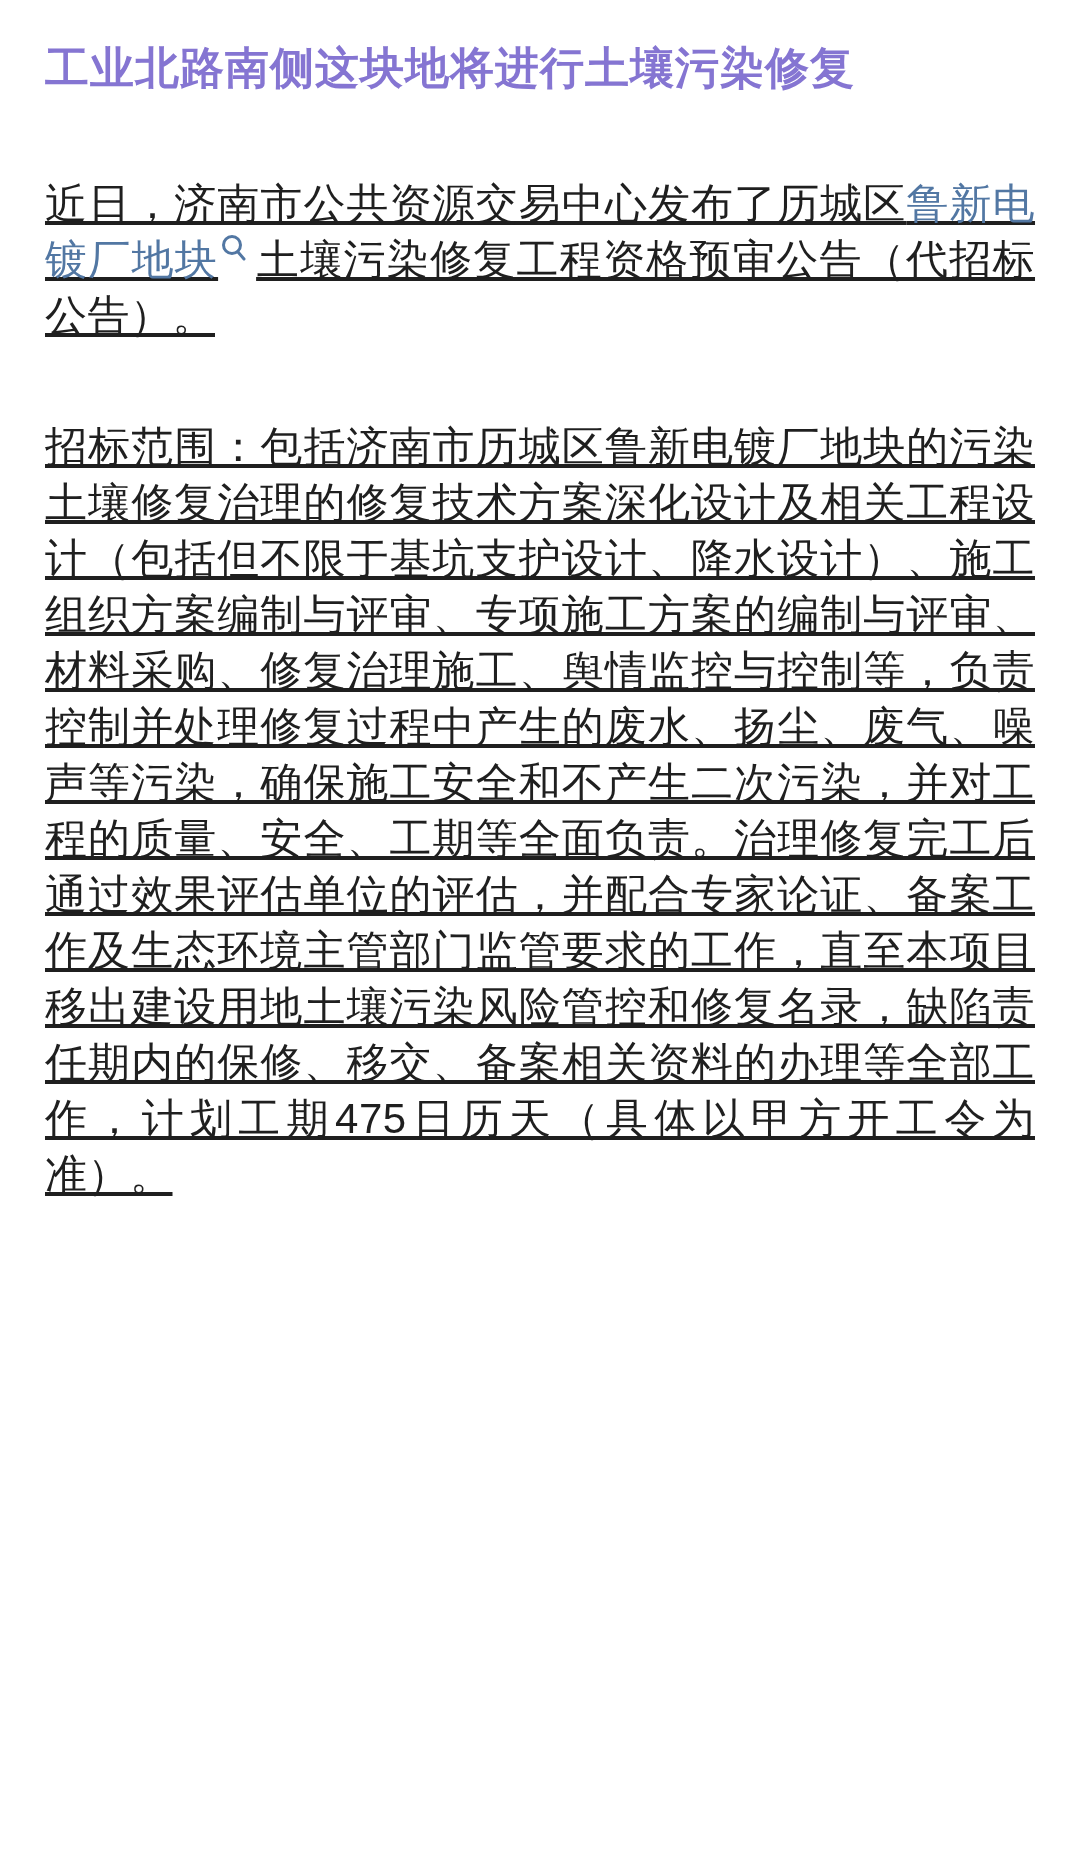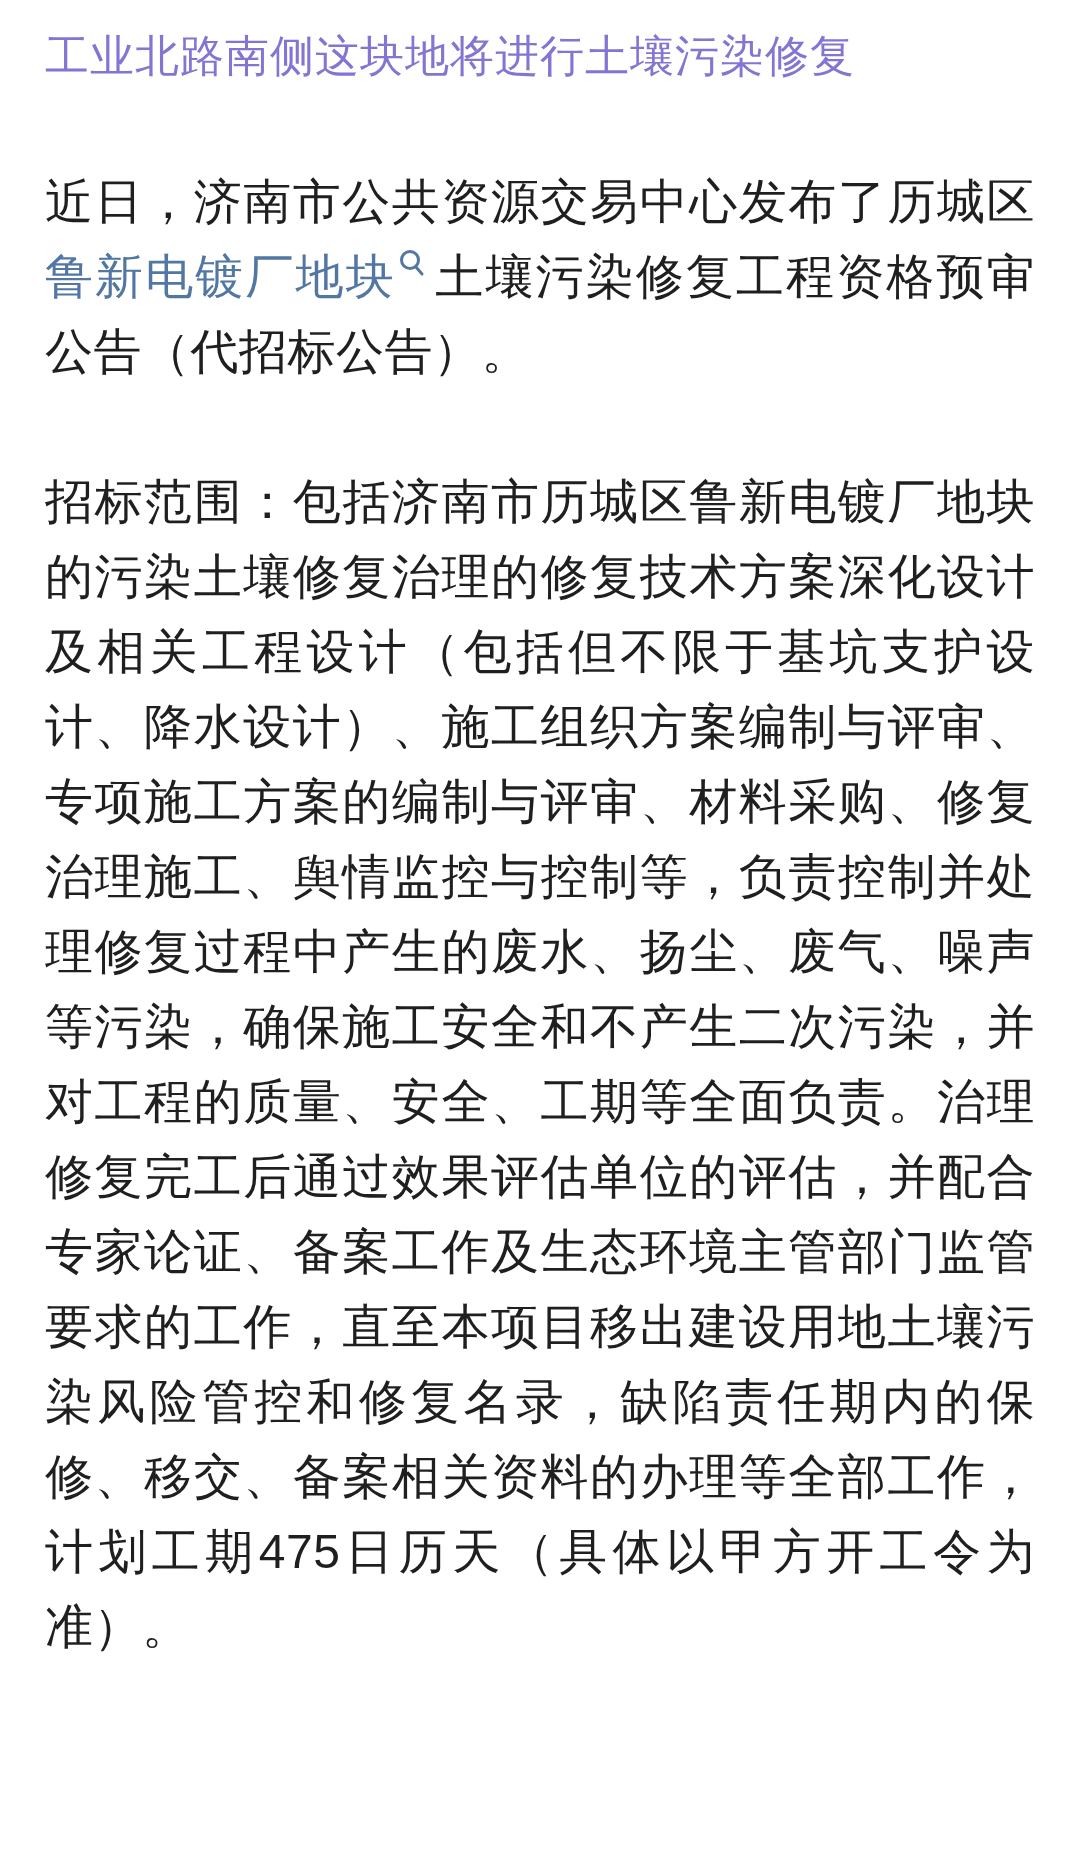--- a/index.html
+++ b/index.html
@@ -12,34 +12,35 @@
     min-height: 1851px;
     font-family: "Liberation Sans", sans-serif;
     -webkit-font-smoothing: antialiased;
   }
   .page {
     padding: 0 45px;
     box-sizing: border-box;
     width: 1080px;
   }
   .title {
-    margin: 28px 0 0 0;
+    margin: 40px 0 0 0;
     font-size: 44px;
     line-height: 56px;
-    font-weight: normal;
+    font-weight: bold;
     color: #8575d2;
     letter-spacing: 1px;
   }
   .article p {
     margin: 75px 0 0 0;
-    font-size: 48px;
-    line-height: 75px;
+    font-size: 42px;
+    line-height: 56px;
     color: #1f1f1f;
     text-align: justify;
     letter-spacing: 0.5px;
+    text-decoration: underline;
   }
   .article p.first {
     margin-top: 80px;
   }
   .entity-link {
     color: #5277a3;
     text-decoration: none;
     cursor: pointer;
   }
   .sup-icon {

